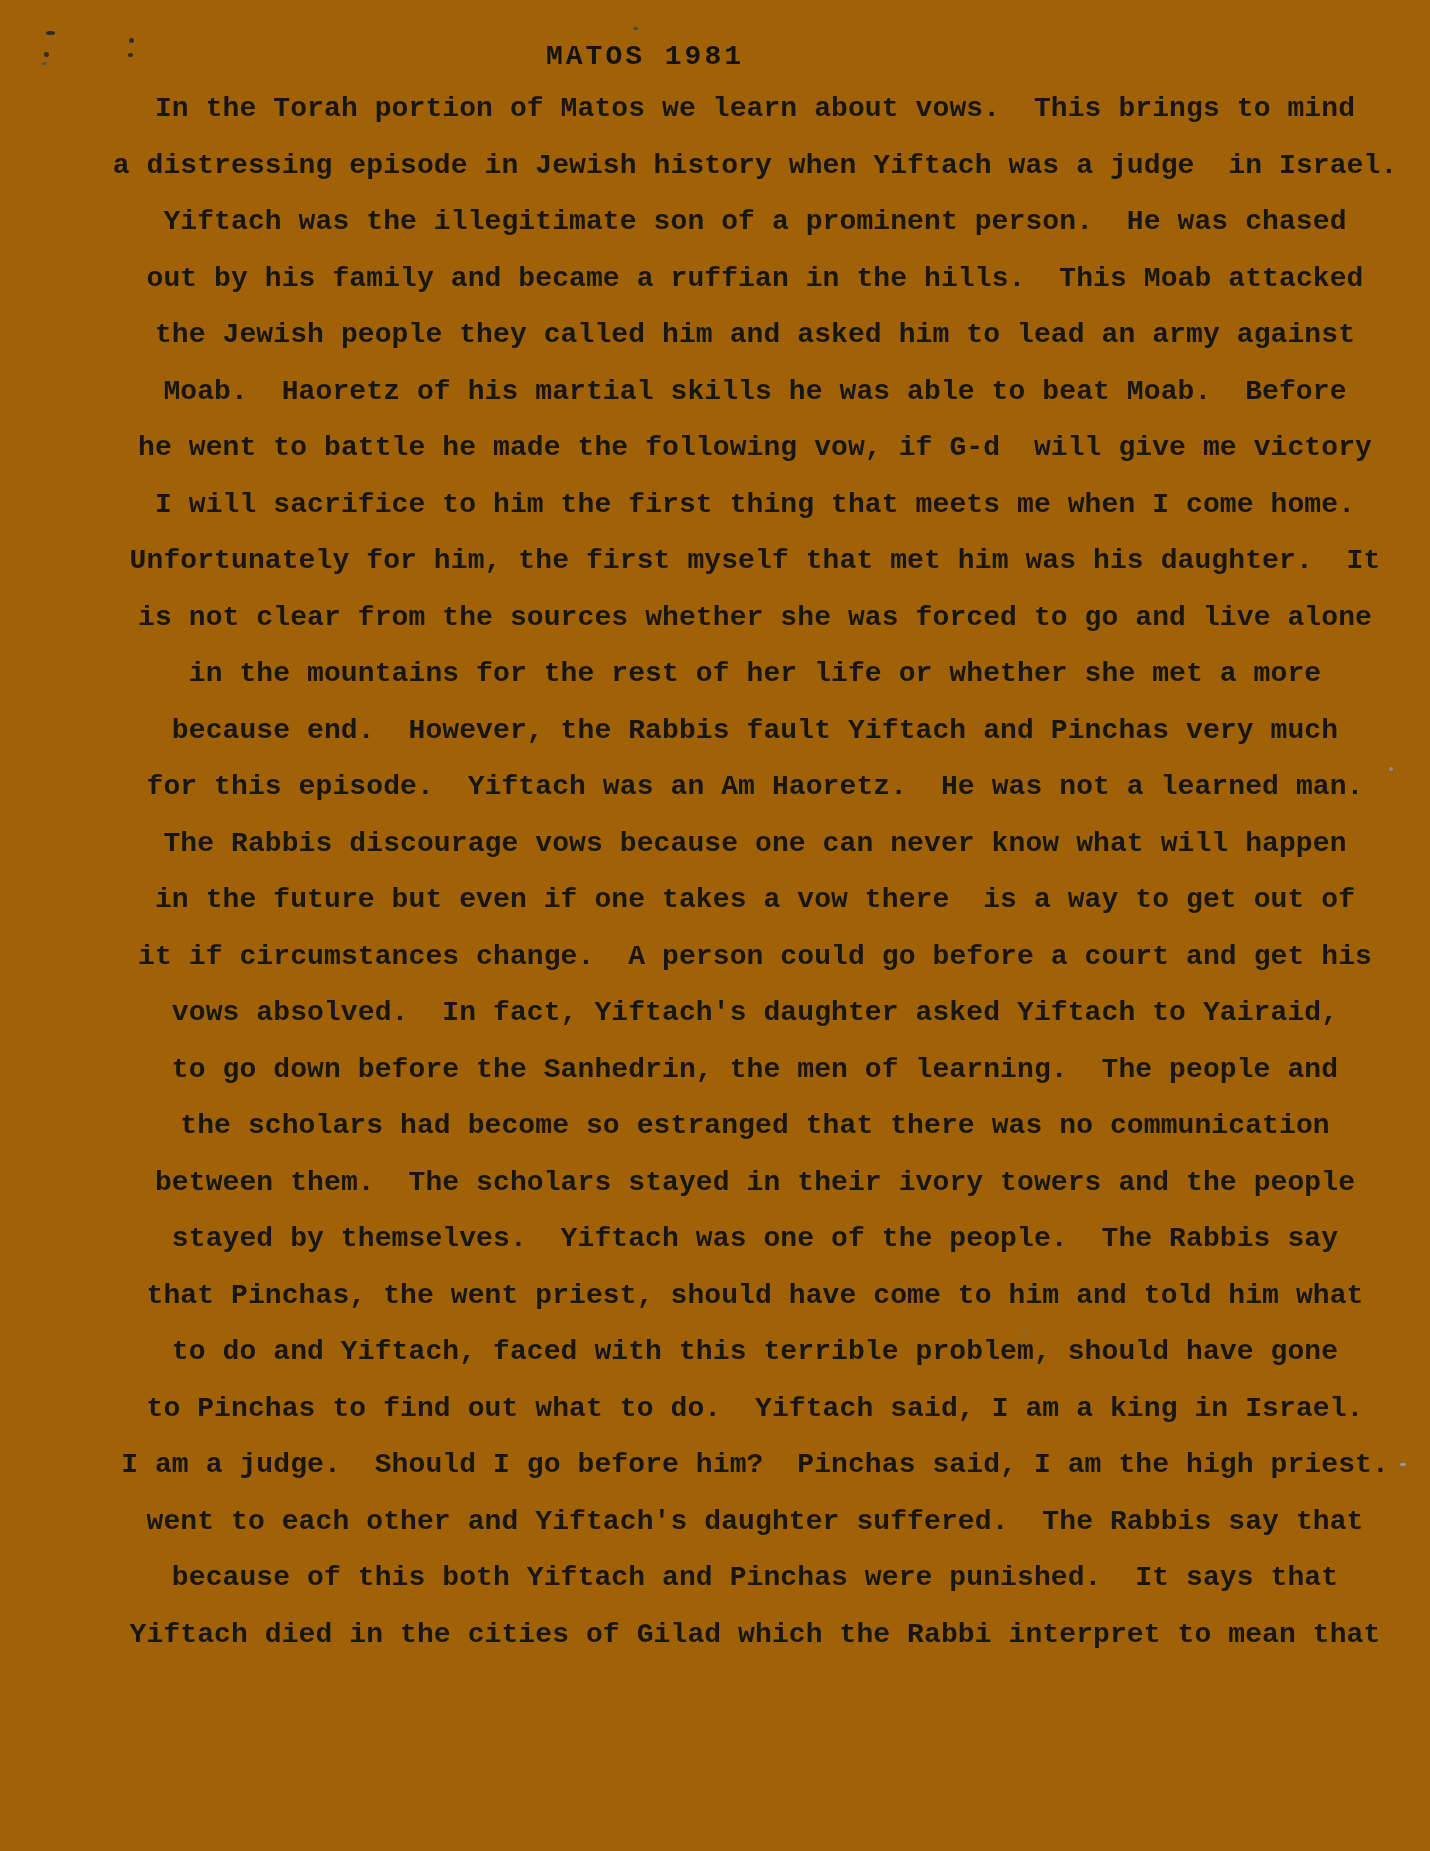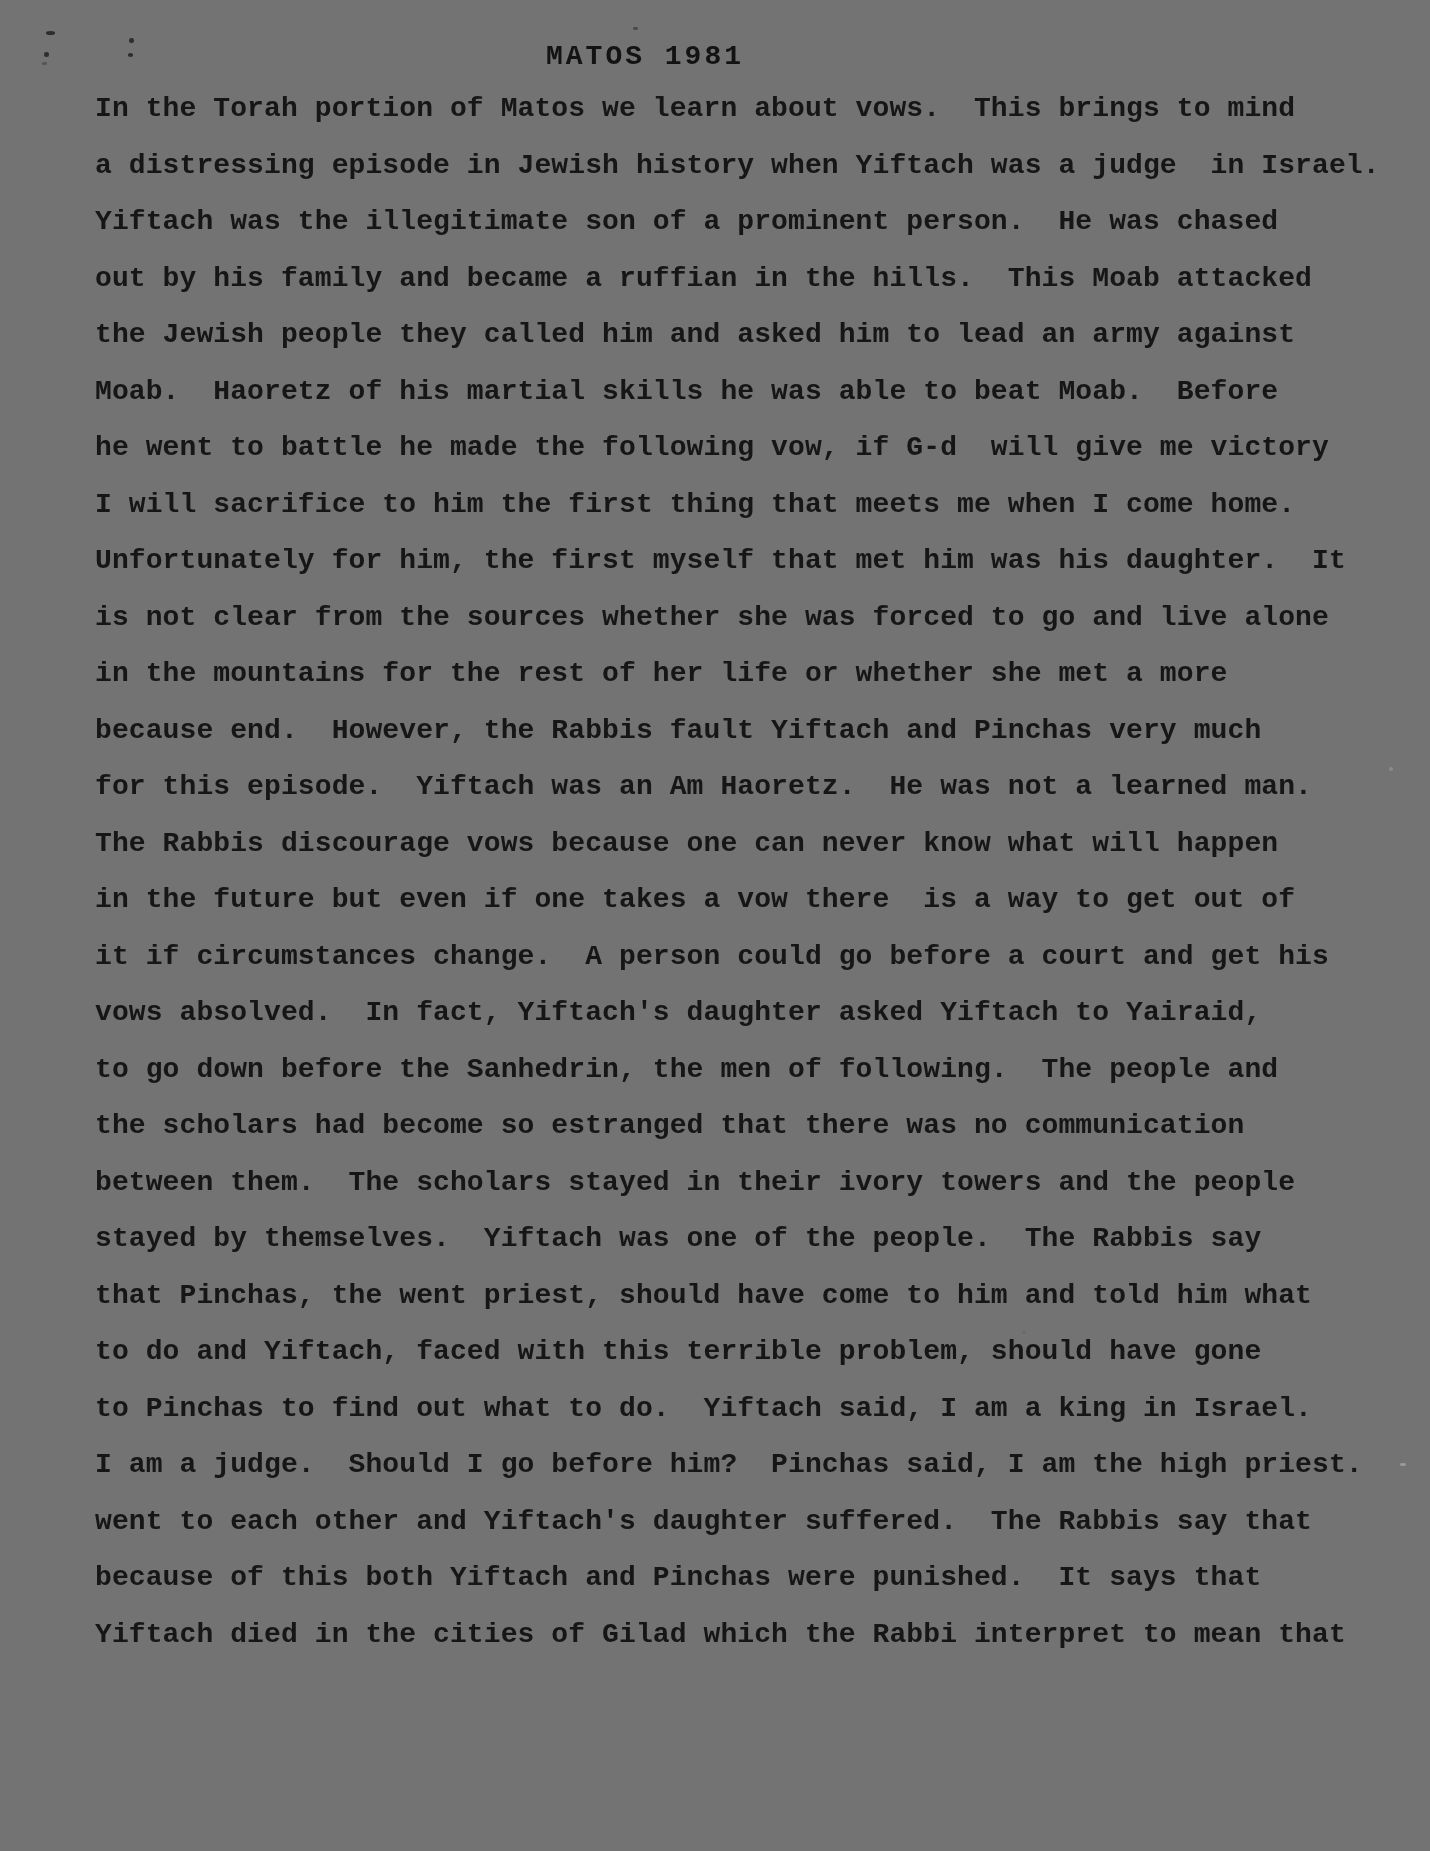--- a/index.html
+++ b/index.html
@@ -4,40 +4,41 @@
 <style>
   html, body {
     margin: 0;
     padding: 0;
     background: #ffffff;
   }
   .page {
     position: relative;
     width: 1430px;
     height: 1851px;
-    background: #737373;
+    background: #a16207;
     overflow: hidden;
     font-family: "Liberation Mono", "DejaVu Sans Mono", monospace;
     color: #161616;
   }
   .doc-title {
     position: absolute;
     left: 546px;
     top: 41px;
     font-size: 28px;
     font-weight: 700;
     letter-spacing: 3px;
     white-space: pre;
     color: #131313;
   }
   .doc-body {
     position: absolute;
     left: 95px;
     top: 81px;
     width: 1320px;
+    text-align: center;
   }
   .line {
     height: 56.5px;
     line-height: 56.5px;
     font-size: 28px;
     font-weight: 700;
     white-space: pre;
     letter-spacing: 0.1px;
     color: #161616;
   }
@@ -85,21 +86,21 @@
     <div class="line">I will sacrifice to him the first thing that meets me when I come home.</div>
     <div class="line">Unfortunately for him, the first myself that met him was his daughter.  It</div>
     <div class="line">is not clear from the sources whether she was forced to go and live alone</div>
     <div class="line">in the mountains for the rest of her life or whether she met a more</div>
     <div class="line">because end.  However, the Rabbis fault Yiftach and Pinchas very much</div>
     <div class="line">for this episode.  Yiftach was an Am Haoretz.  He was not a learned man.</div>
     <div class="line">The Rabbis discourage vows because one can never know what will happen</div>
     <div class="line">in the future but even if one takes a vow there  is a way to get out of</div>
     <div class="line">it if circumstances change.  A person could go before a court and get his</div>
     <div class="line">vows absolved.  In fact, Yiftach's daughter asked Yiftach to Yairaid,</div>
-    <div class="line">to go down before the Sanhedrin, the men of following.  The people and</div>
+    <div class="line">to go down before the Sanhedrin, the men of learning.  The people and</div>
     <div class="line">the scholars had become so estranged that there was no communication</div>
     <div class="line">between them.  The scholars stayed in their ivory towers and the people</div>
     <div class="line">stayed by themselves.  Yiftach was one of the people.  The Rabbis say</div>
     <div class="line">that Pinchas, the went priest, should have come to him and told him what</div>
     <div class="line">to do and Yiftach, faced with this terrible problem, should have gone</div>
     <div class="line">to Pinchas to find out what to do.  Yiftach said, I am a king in Israel.</div>
     <div class="line">I am a judge.  Should I go before him?  Pinchas said, I am the high priest.</div>
     <div class="line">went to each other and Yiftach's daughter suffered.  The Rabbis say that</div>
     <div class="line">because of this both Yiftach and Pinchas were punished.  It says that</div>
     <div class="line">Yiftach died in the cities of Gilad which the Rabbi interpret to mean that</div>

